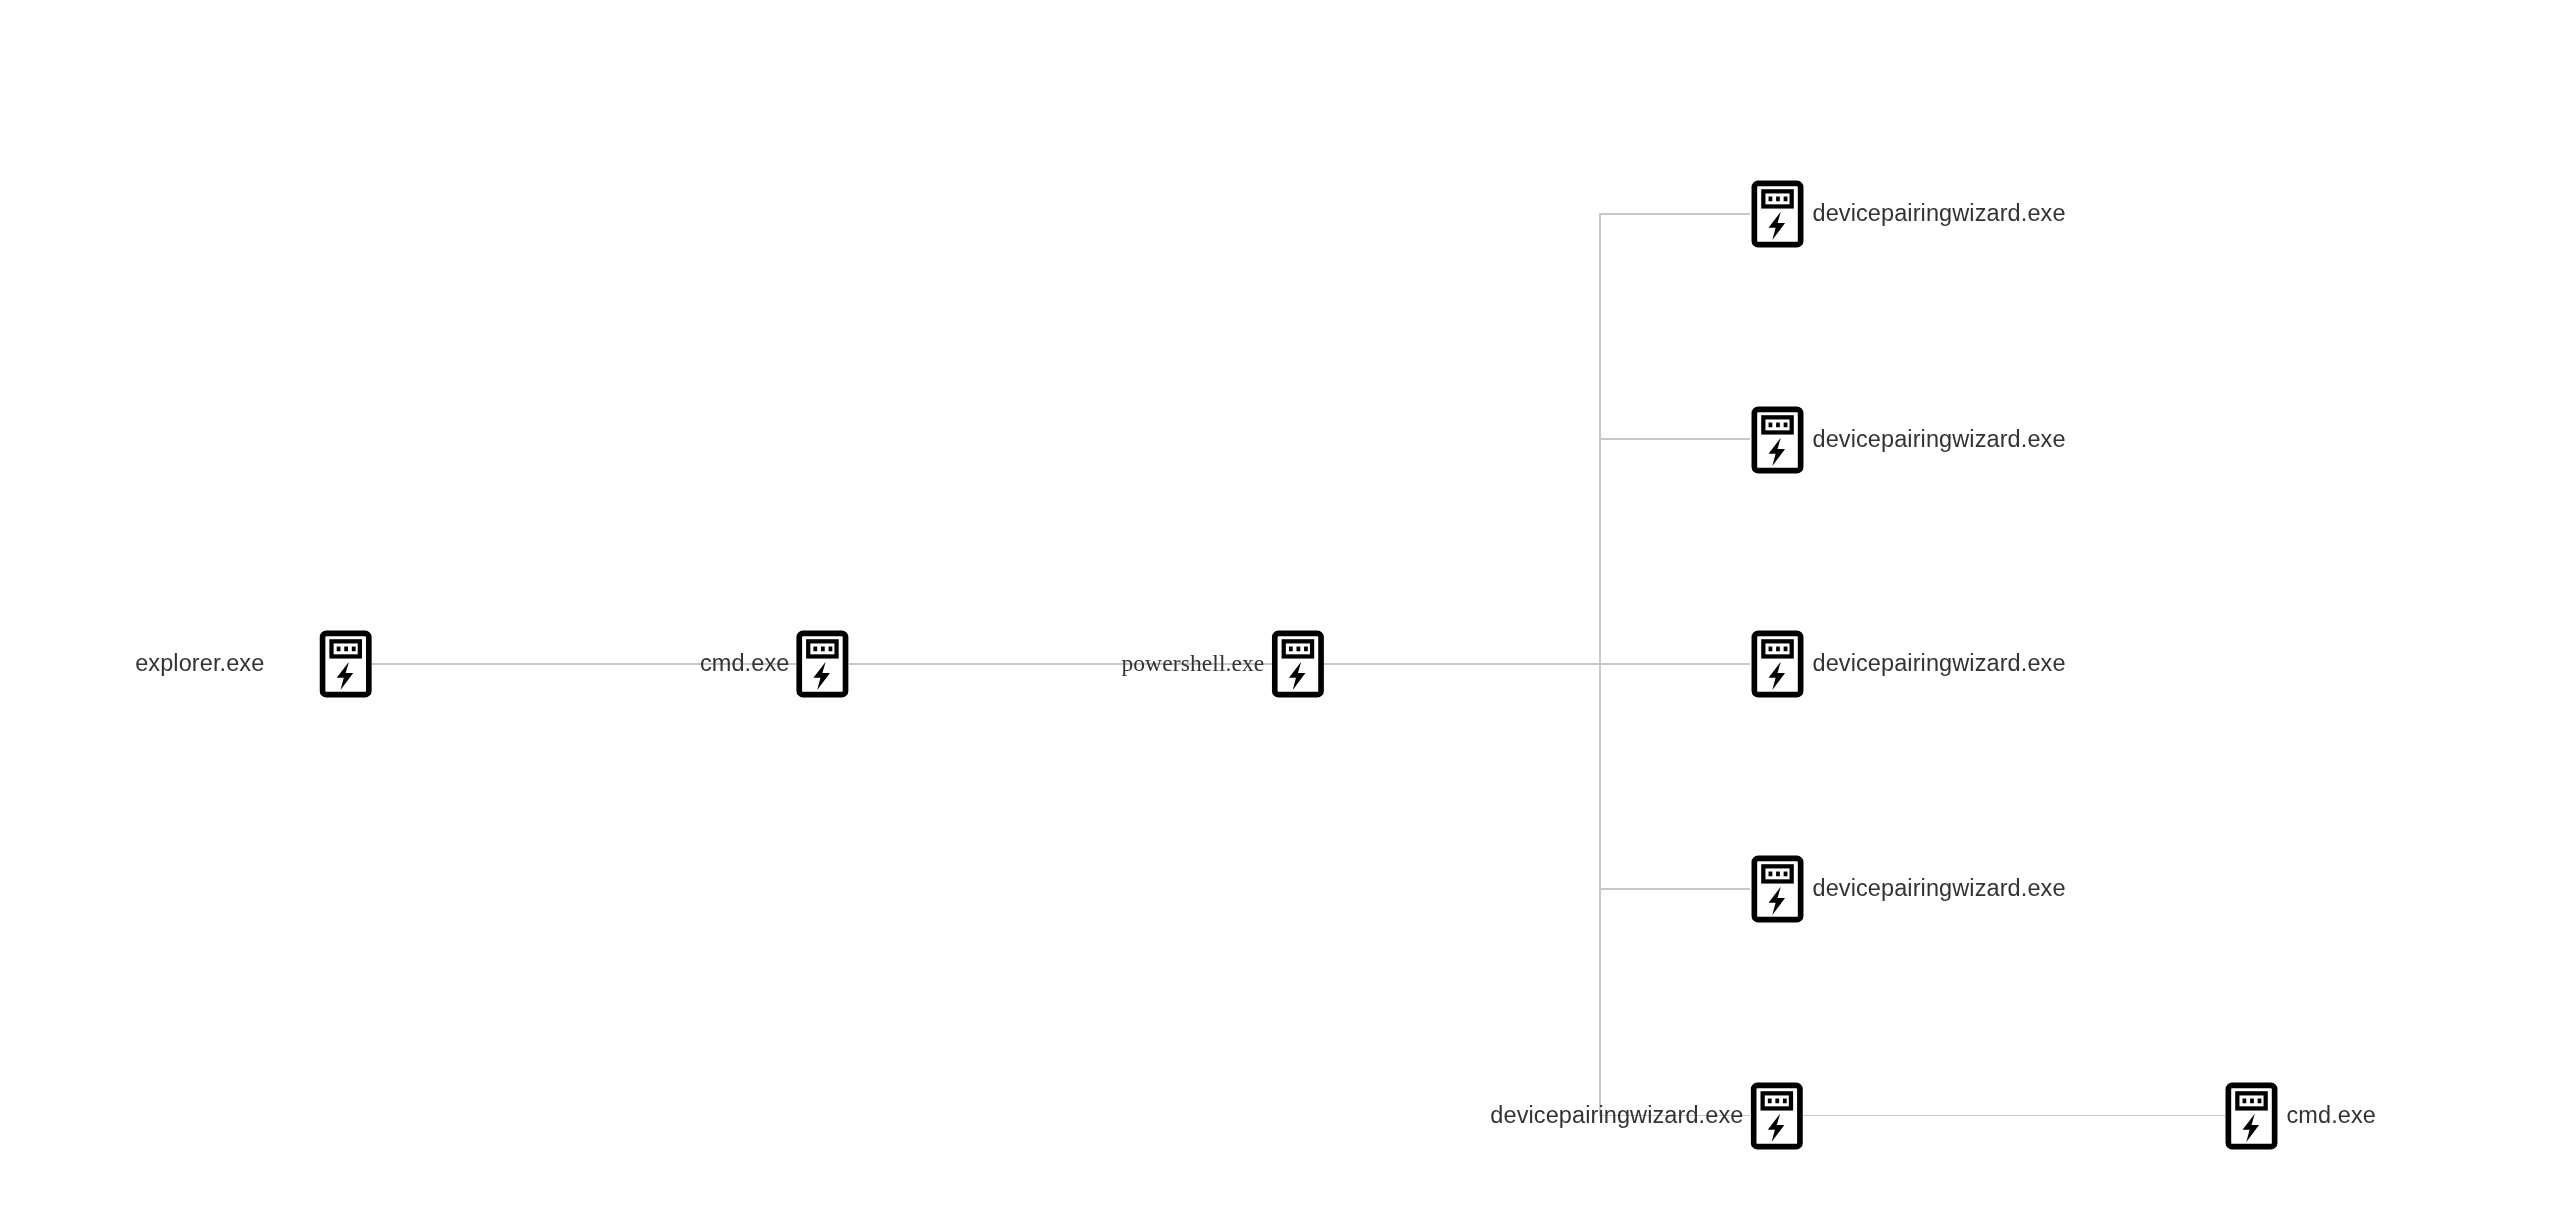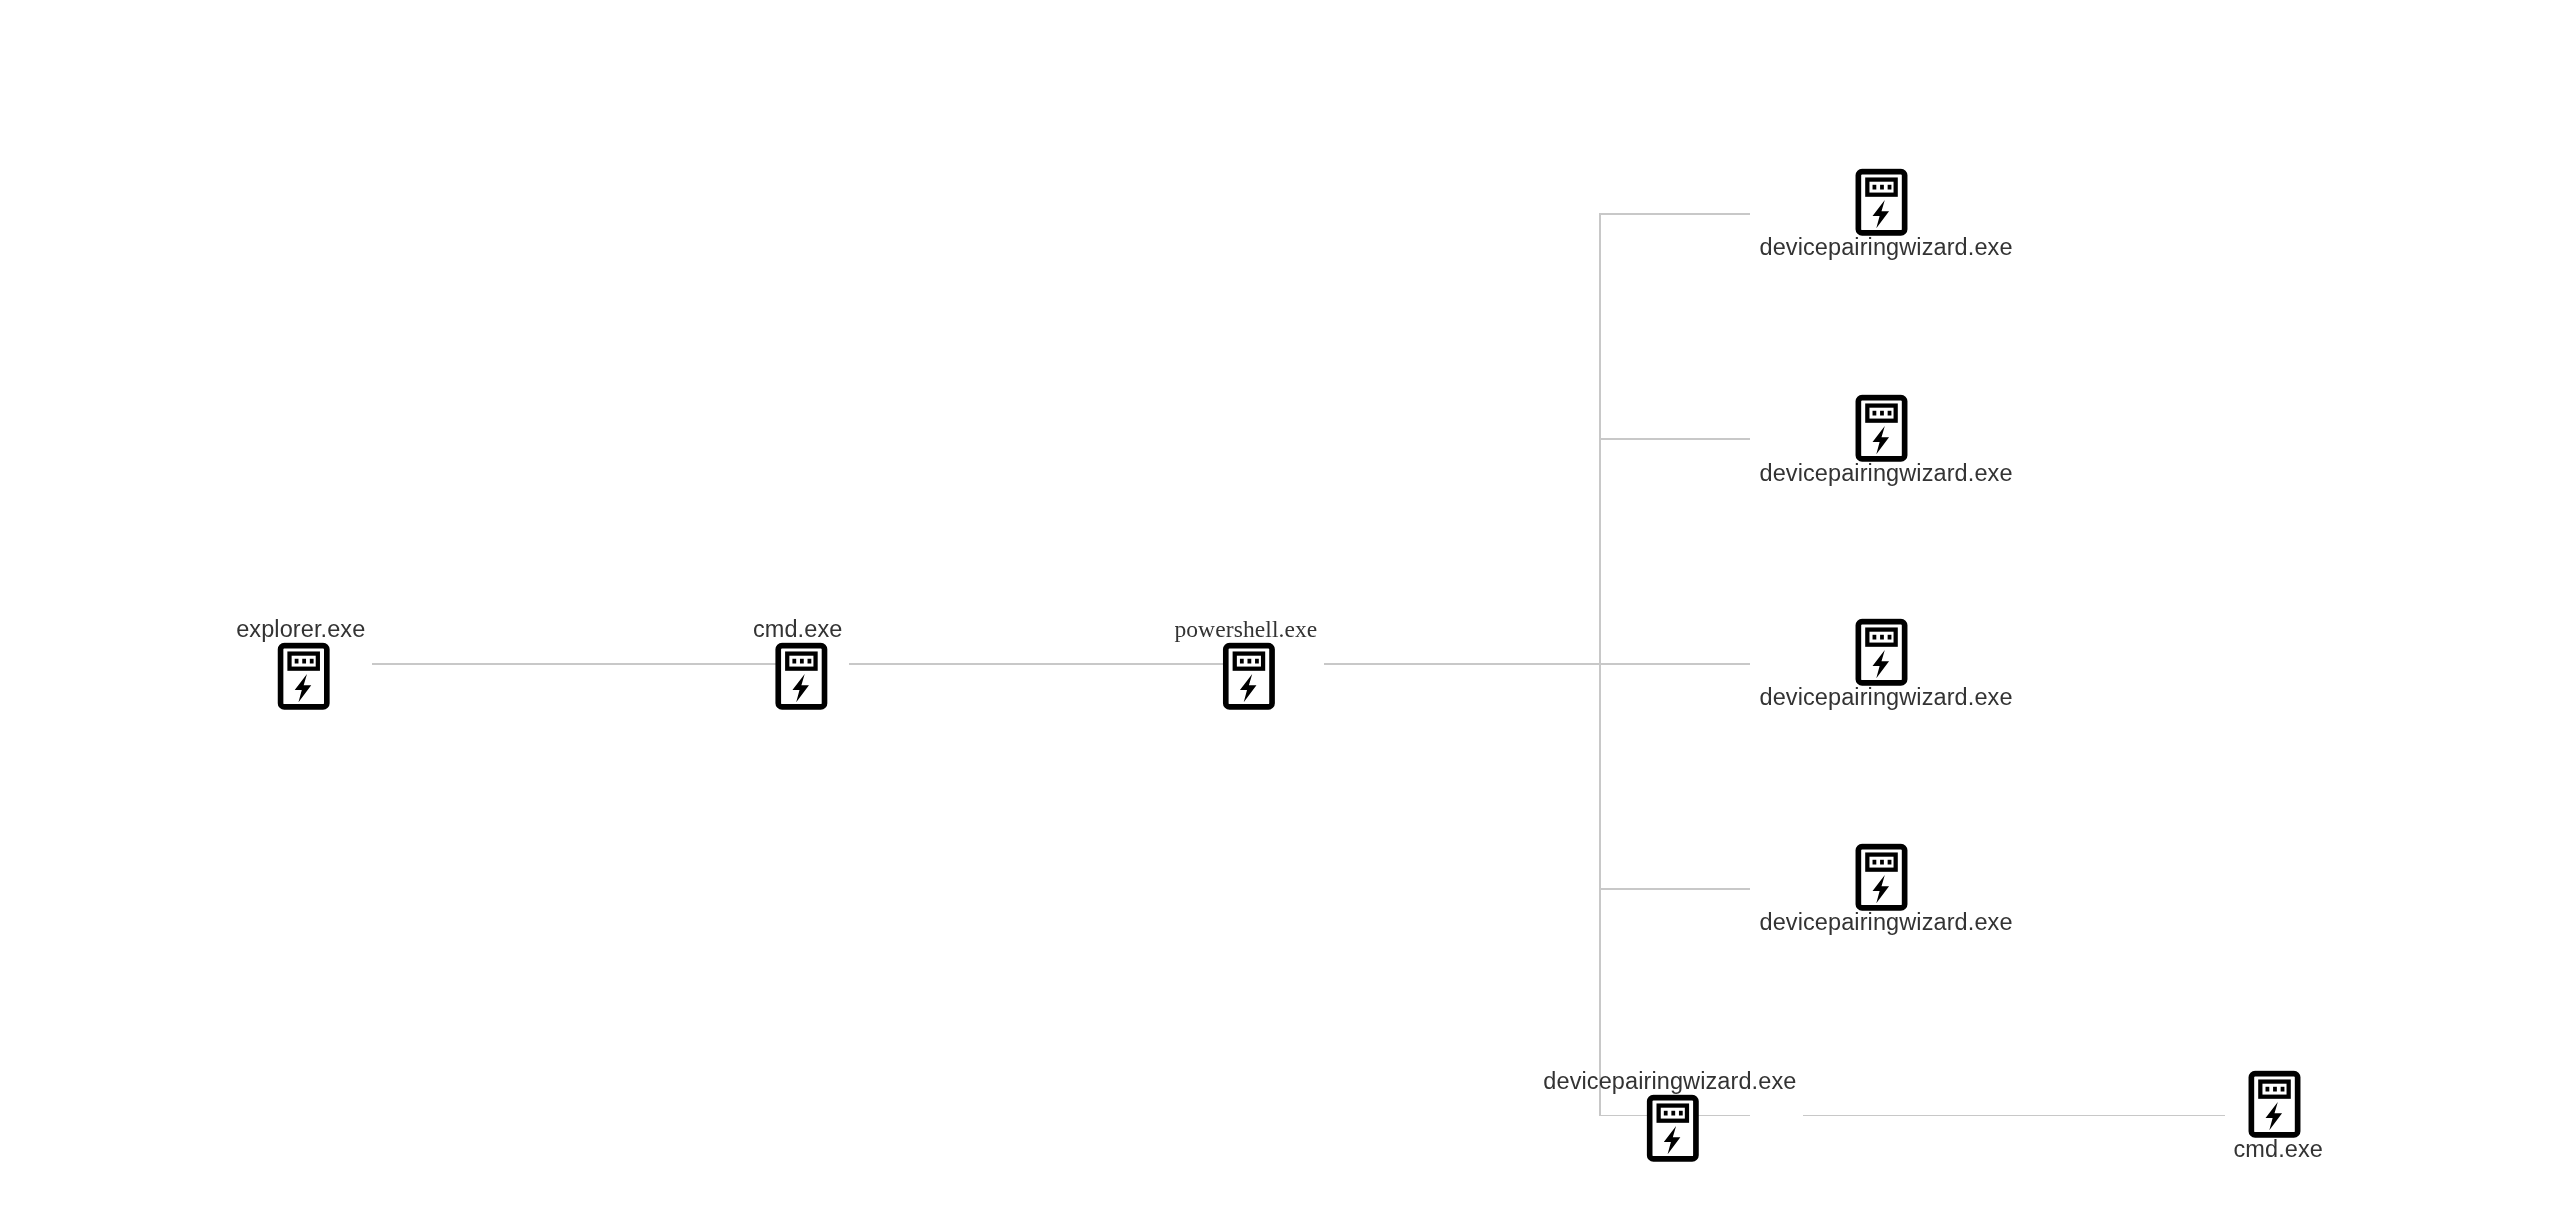--- a/index.html
+++ b/index.html
@@ -21,21 +21,21 @@
     position: absolute;
     left: 0;
     top: 0;
     width: 2576px;
     height: 1215px;
     pointer-events: none;
   }
   .node {
     position: absolute;
     display: flex;
-    flex-direction: column;
+    flex-direction: row;
     align-items: center;
     white-space: nowrap;
     justify-content: flex-end;
   }
   .node.label-left {
     transform: translate(-50%, -50%);
   }
   .node-label {
     font-size: 23.5px;
     color: #333333;
@@ -65,21 +65,21 @@
       <polyline points="396,707 848,707" fill="none" stroke="#c8c8c8" stroke-width="2" stroke-linecap="butt" stroke-linejoin="miter" shape-rendering="crispEdges"></polyline>
       <polyline points="904,707 1354,707" fill="none" stroke="#c8c8c8" stroke-width="2" stroke-linecap="butt" stroke-linejoin="miter" shape-rendering="crispEdges"></polyline>
       <polyline points="1410,707 1864,707" fill="none" stroke="#c8c8c8" stroke-width="2" stroke-linecap="butt" stroke-linejoin="miter" shape-rendering="crispEdges"></polyline>
       <polyline points="1704,707 1704,228 1864,228" fill="none" stroke="#c8c8c8" stroke-width="2" stroke-linecap="butt" stroke-linejoin="miter" shape-rendering="crispEdges"></polyline>
       <polyline points="1704,707 1704,468 1864,468" fill="none" stroke="#c8c8c8" stroke-width="2" stroke-linecap="butt" stroke-linejoin="miter" shape-rendering="crispEdges"></polyline>
       <polyline points="1704,707 1704,947 1864,947" fill="none" stroke="#c8c8c8" stroke-width="2" stroke-linecap="butt" stroke-linejoin="miter" shape-rendering="crispEdges"></polyline>
       <polyline points="1704,707 1704,1188 1864,1188" fill="none" stroke="#c8c8c8" stroke-width="2" stroke-linecap="butt" stroke-linejoin="miter" shape-rendering="crispEdges"></polyline>
       <polyline points="1920,1188 2369,1188" fill="none" stroke="#c8c8c8" stroke-width="2" stroke-linecap="butt" stroke-linejoin="miter" shape-rendering="crispEdges"></polyline>
     </svg>
   <div id="node-layer">
-      <div class="node label-left" style="top: 664px; left: 372px; transform: translate(-100%, -50%);">
+      <div class="node label-left" style="top: 664px; left: 372px; transform: translate(-100%, -50%); gap: 48px;">
         <span class="node-label" style="color: rgb(51, 51, 51);">explorer.exe</span>
         <svg class="node-icon" viewBox="0 0 56 72">
           <rect x="3.5" y="3.5" width="49" height="65" rx="4" ry="4" fill="#ffffff" stroke="#000000" stroke-width="6"></rect>
           <rect x="13" y="12" width="30" height="16" fill="none" stroke="#000000" stroke-width="4.5"></rect>
           <rect x="18.5" y="17.5" width="4" height="5" fill="#000000"></rect>
           <rect x="26.5" y="17.5" width="4" height="5" fill="#000000"></rect>
           <rect x="34.5" y="17.5" width="4" height="5" fill="#000000"></rect>
           <path d="M31.5 33.5 L18.5 50.5 L26 50.5 L22.5 63.5 L36 45.5 L28 45.5 Z" fill="#000000"></path>
         </svg>
       </div>

